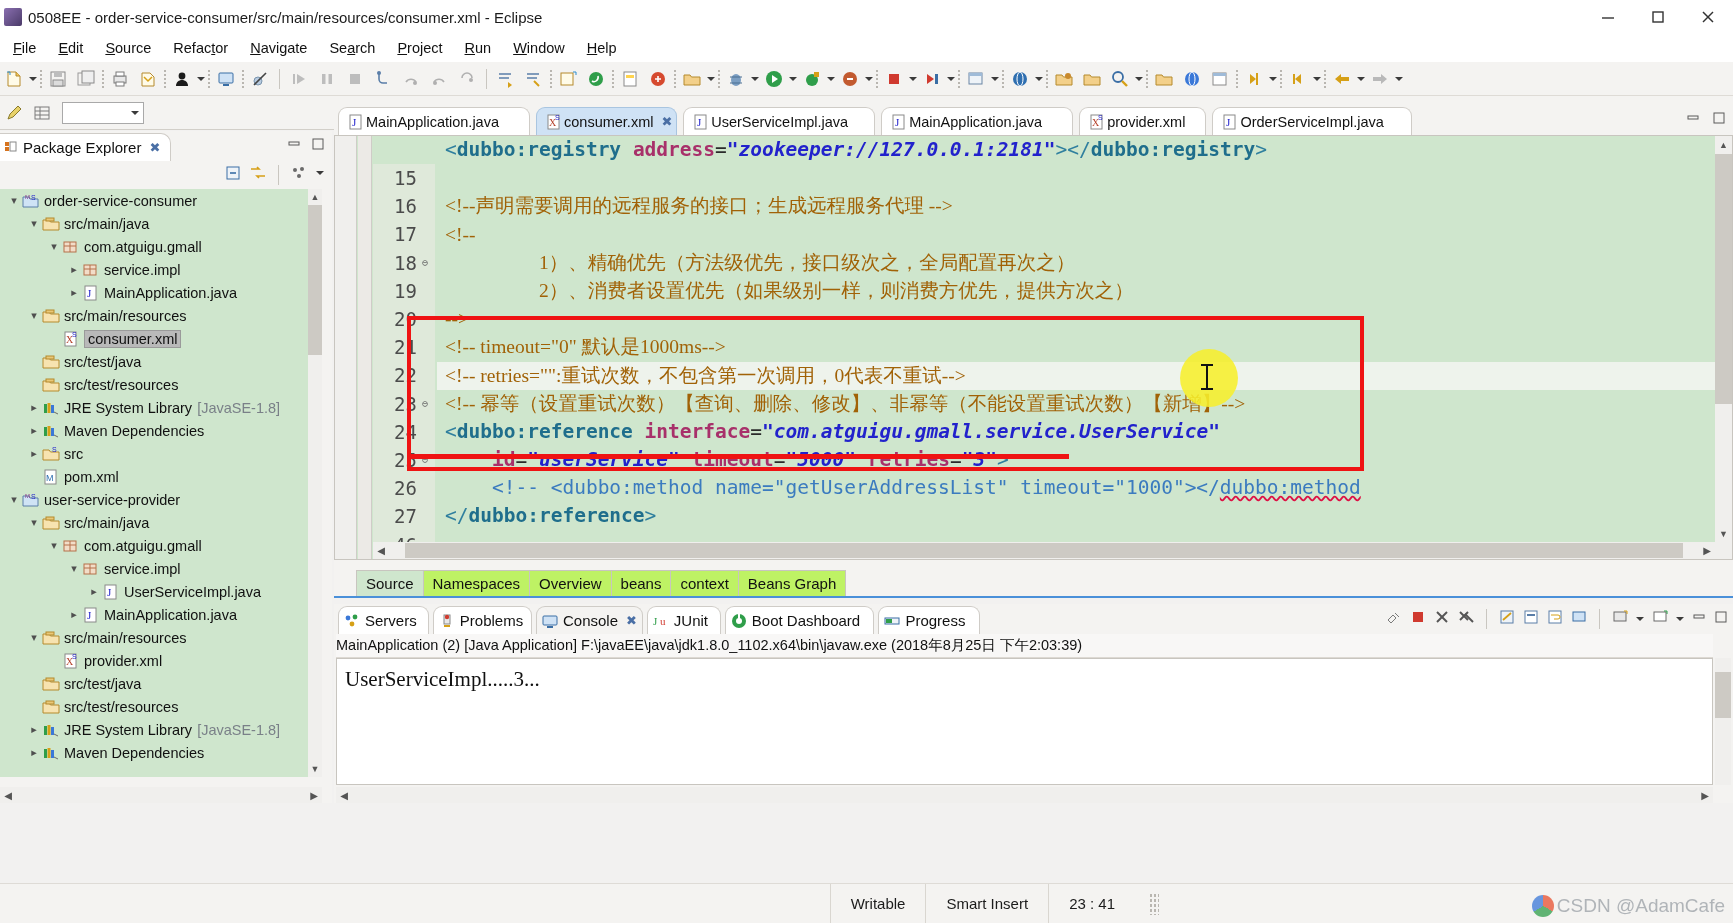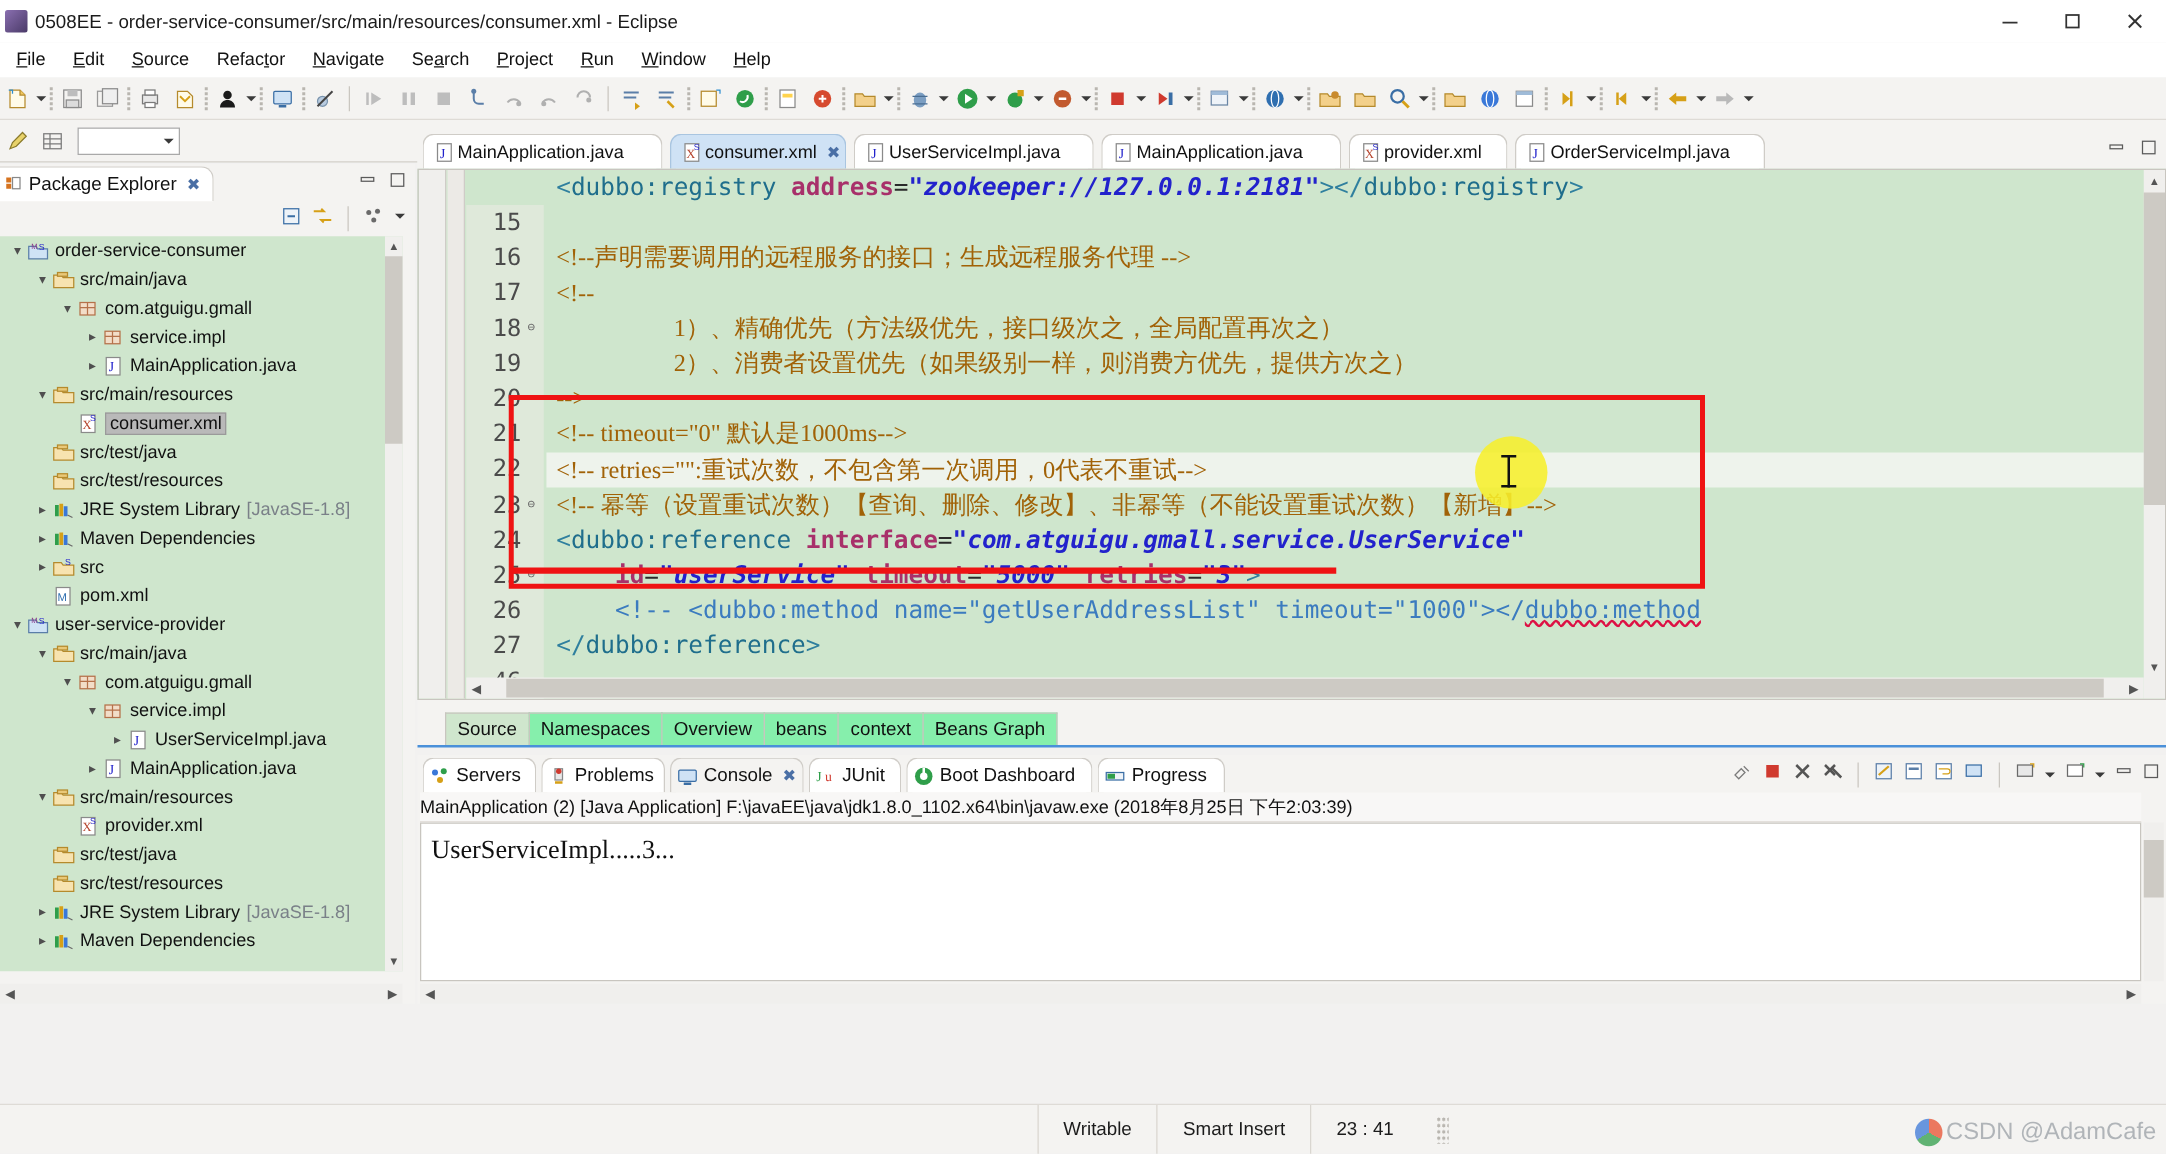--- a/index.html
+++ b/index.html
@@ -165,21 +165,21 @@
   .lnrow { height: 28.2px; display: flex; align-items: center; justify-content: flex-end; padding-right: 4px; }
   .lnrow .fold { width: 12px; text-align:center; font-size: 10px; color:#6b6b6b; margin-left:2px; }
   .codebody {
     position: absolute; left: 102px; top: 0; right: 0; height: 100%;
     font-family: "DejaVu Sans Mono", monospace; font-size: 19.5px; color: #2a2a2a;
     white-space: pre; overflow: hidden;
   }
   .cline { height: 28.2px; line-height: 28.2px; padding-left: 8px; }
   .cline.hl { background: #eef3ec; }
   .tk-tag { color: #2f7f9e; }
-  .tk-el  { color: #1f6e8c; font-weight: normal; }
+  .tk-el  { color: #1f6e8c; font-weight: bold; }
   .tk-attr{ color: #a8306a; font-weight: bold; }
   .tk-val { color: #2222cc; font-style: italic; font-weight: bold; }
   .tk-cmt { color: #a16207; font-family: Liberation Serif, serif; }
   .tk-cmt2{ color: #3b7bbf; }
   .squiggle { text-decoration: underline; text-decoration-style: wavy; text-decoration-color: #d14; }
 
   .marker-box {
     position: absolute; border: 4px solid #ef1313; pointer-events: none;
   }
   .marker-underline { position: absolute; height: 5px; background: #ef1313; }
@@ -205,21 +205,21 @@
   .code-hscroll .hthumb { flex: 1; height: 15px; background: #cdcac4; margin: 0 16px; }
   .code-hscroll .ha { width: 16px; text-align: center; font-size: 10px; color: #555; }
 
   .source-tabs {
     position: absolute; left: 0; bottom: 0; width: 1399px; height: 30px;
     display: flex; align-items: flex-end; padding-left: 22px;
     border-bottom: 2px solid #4a90d9;
   }
   .stab {
     height: 26px; display: flex; align-items: center; padding: 0 9px;
-    font-size: 15px; color: #111; background: #86efac;
+    font-size: 15px; color: #111; background: #bef264;
     border: 1px solid #c8c5bf; border-bottom: none; margin-right: -1px;
   }
   .stab.active { background: #cfe6cd; }
 
   
   .bottom-panel {
     position: absolute; left: 334px; top: 604px; width: 1399px; height: 199px;
     background: #f4f3f1;
   }
   .btabs { position: relative; height: 30px; }

